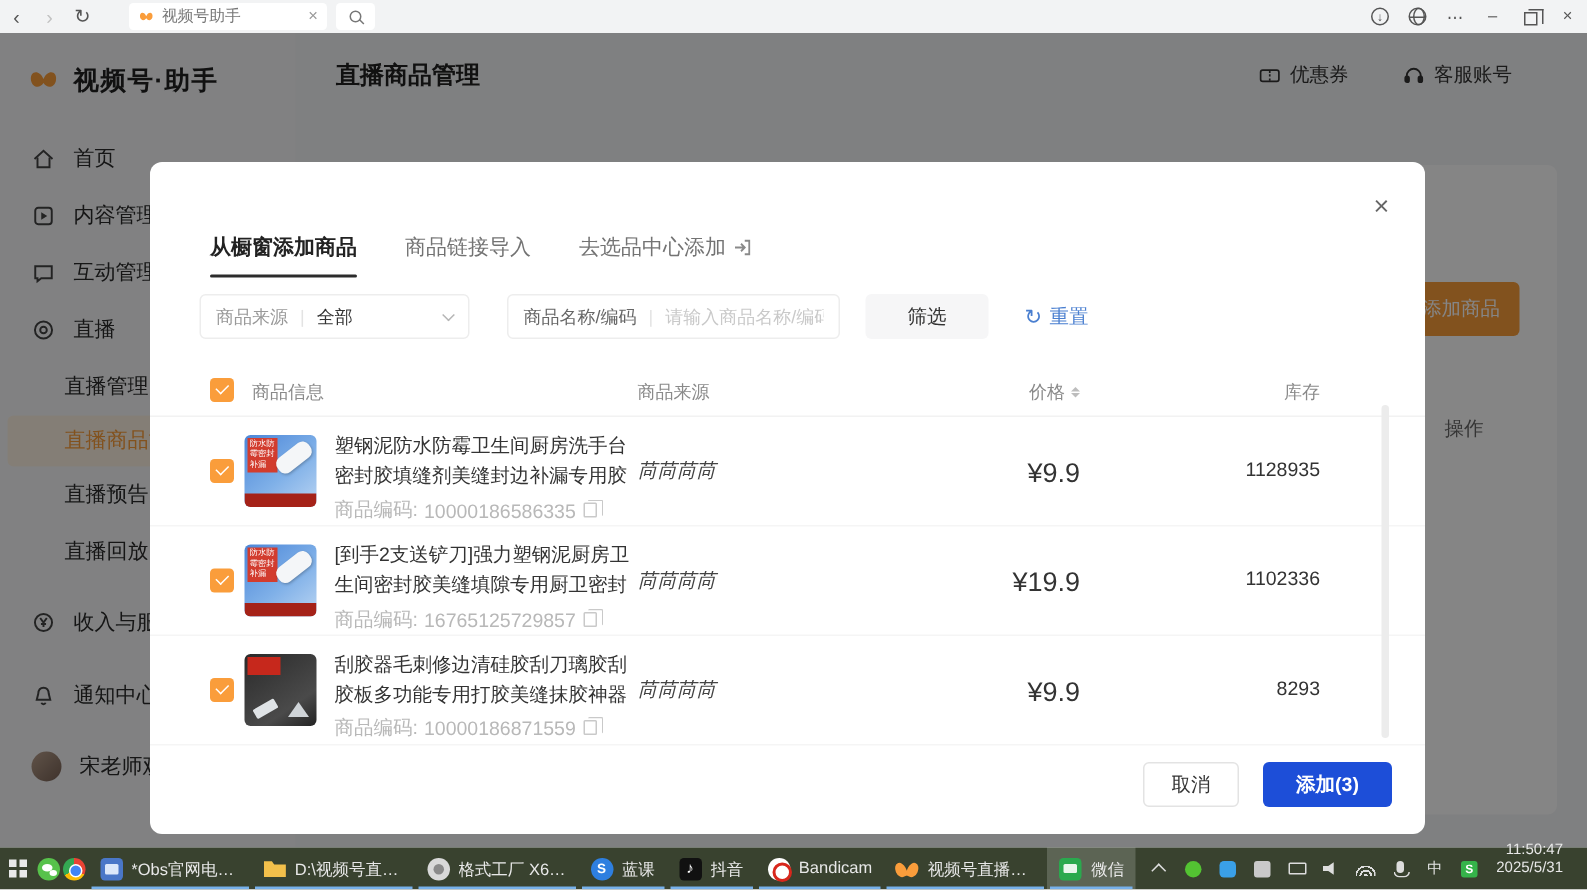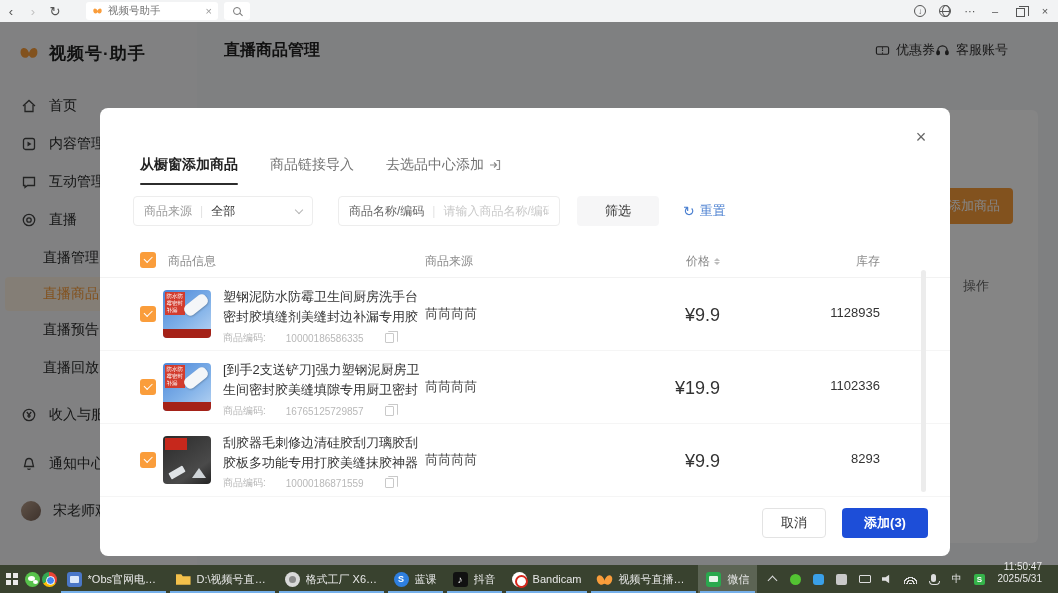--- a/index.html
+++ b/index.html
@@ -34,21 +34,21 @@
   .nav { margin-top:22px; }
   .nav-item { position:relative; height:38px; display:flex; align-items:center; padding-left:21px; gap:12px; font-size:14px; color:#2b2b2b; cursor:default; }
   .nav-item .nico { width:16px; height:16px; color:#444; flex:0 0 16px; }
   .nav-item.sub { padding-left:43px; font-size:14px; color:#2b2b2b; }
   .nav-item.sub.active { color:#fa9d3b; background:#fdf2e3; border-radius:4px; margin:0 5px; padding-left:38px; height:34px; }
   .nav-item.gap1 { margin-top:9px; }
   .nav-item.gap2 { margin-top:11px; }
   .avatar { width:20px; height:20px; border-radius:50%; background:linear-gradient(135deg,#b9a08c,#776055); flex:0 0 20px; }
   .page-header { position:absolute; left:197px; right:0; top:0; height:56px; display:flex; align-items:center; }
   .page-title { font-size:16px; font-weight:bold; color:#222; margin-left:27px; }
-  .ph-right { position:absolute; right:50px; display:flex; align-items:center; font-size:13px; color:#333; }
+  .ph-right { position:absolute; right:50px; display:flex; align-items:center; gap:36px; font-size:13px; color:#333; }
   .ph-action { display:flex; align-items:center; gap:6px; }
   .content-card { position:absolute; left:210px; top:88px; right:20px; bottom:22px; background:#fff; border-radius:6px; }
   .bg-add-btn { position:absolute; left:935px; top:166px; width:78px; height:36px; background:#fa9d3b; color:#fff; border-radius:4px; display:flex; align-items:center; justify-content:center; font-size:13px; }
   .bg-op { position:absolute; left:963px; top:255px; font-size:13px; color:#666; }
 
   
   .overlay { position:absolute; top:22px; left:0; right:0; bottom:28px; background:rgba(0,0,0,0.48); z-index:10; }
   .modal { position:absolute; left:100px; top:108px; width:850px; height:448px; background:#fff; border-radius:8px; z-index:20; }
   .m-close { position:absolute; right:18px; top:18px; width:22px; height:22px; font-size:18px; color:#666; display:flex; align-items:center; justify-content:center; cursor:default; }
   .m-tabs { position:absolute; left:40px; top:48px; display:flex; gap:32px; font-size:14px; }
@@ -88,24 +88,24 @@
   .thumb.blue { background:linear-gradient(140deg,#4b86d8 0%,#7fb0e8 55%,#b9d4f2 100%); }
   .thumb.blue .badge { position:absolute; left:2px; top:2px; width:20px; font-size:5.5px; line-height:1.25; color:#fff; background:#d23c2e; padding:1px 1.5px; }
   .thumb.blue .tube { position:absolute; right:2px; top:9px; width:26px; height:12px; background:#f4f6f8; border-radius:5px; transform:rotate(-38deg); box-shadow:0 1px 2px rgba(0,0,0,.25); }
   .thumb.blue .strip { position:absolute; left:0; right:0; bottom:0; height:9px; background:#a52218; }
   .thumb.dark { background:linear-gradient(145deg,#2a2a2a,#4a4a4a 70%,#232323); }
   .thumb.dark .badge { position:absolute; left:2px; top:2px; width:22px; height:12px; background:#c6281c; }
   .thumb.dark .tool1 { position:absolute; left:6px; bottom:8px; width:16px; height:7px; background:#dfe3e6; transform:rotate(-30deg); border-radius:1px; }
   .thumb.dark .tool2 { position:absolute; right:5px; bottom:6px; width:0; height:0; border-left:7px solid transparent; border-right:7px solid transparent; border-bottom:10px solid #cfd4d8; }
   .pinfo { position:absolute; left:123px; top:9px; width:200px; }
   .ptitle { font-size:13px; line-height:1.55; color:#333; max-height:41px; overflow:hidden; }
-  .pcode { margin-top:3px; font-size:10px; color:#b8b8b8; display:flex; align-items:center; gap:20px; white-space:nowrap; }
+  .pcode { margin-top:3px; font-size:13px; color:#b8b8b8; display:flex; align-items:center; gap:4px; white-space:nowrap; }
   .copy-ico { position:relative; width:9px; height:10px; border:1px solid #c9c9c9; border-radius:1px; margin-left:1px; }
   .copy-ico::before { content:""; position:absolute; left:2px; top:-3px; width:9px; height:10px; border:1px solid #c9c9c9; border-left:none; border-bottom:none; border-radius:1px; }
-  .psource { position:absolute; left:325px; top:27px; font-size:13px; color:#444; }
+  .psource { position:absolute; left:325px; top:27px; font-size:13px; color:#444;font-style:italic; }
   .pprice { position:absolute; left:500px; width:120px; top:27px; text-align:right; font-size:18px; color:#333; }
   .pstock { position:absolute; left:640px; width:140px; top:27px; text-align:right; font-size:13px; color:#333; }
   .m-scrollbar { position:absolute; right:24px; top:162px; width:5px; height:222px; background:#ececec; border-radius:3px; }
   .m-footer { position:absolute; left:0; right:0; bottom:16px; height:32px; }
   .btn-cancel { position:absolute; left:662px; top:0; width:64px; height:30px; background:#fff; border:1px solid #e3e3e3; border-radius:4px; display:flex; align-items:center; justify-content:center; font-size:13px; color:#333; }
   .btn-confirm { position:absolute; left:742px; top:0; width:86px; height:30px; background:#1d4ed8; border-radius:4px; display:flex; align-items:center; justify-content:center; font-size:13px; font-weight:bold; color:#fff; }
 
   
   .taskbar { position:absolute; left:0; right:0; bottom:0; height:28px; background:#39422f; z-index:40; display:flex; align-items:stretch; color:#e8e8e8; }
   .tb-start { width:40px; display:flex; align-items:center; justify-content:center; }

